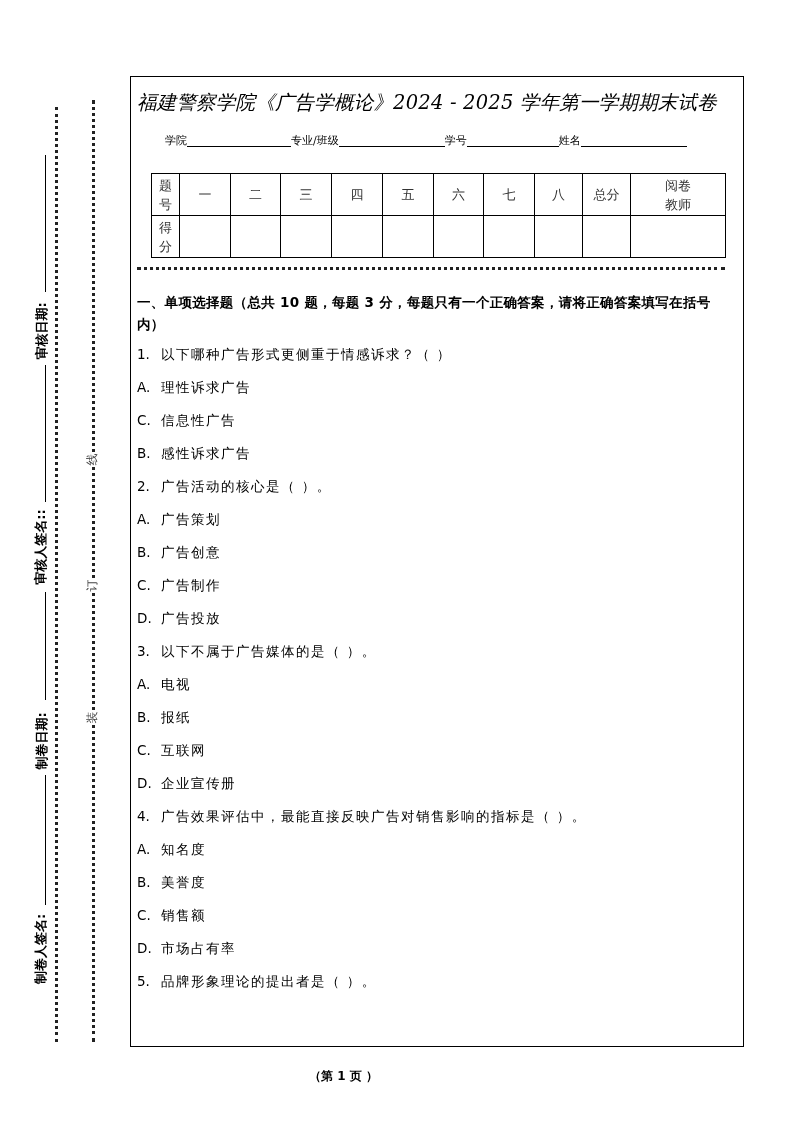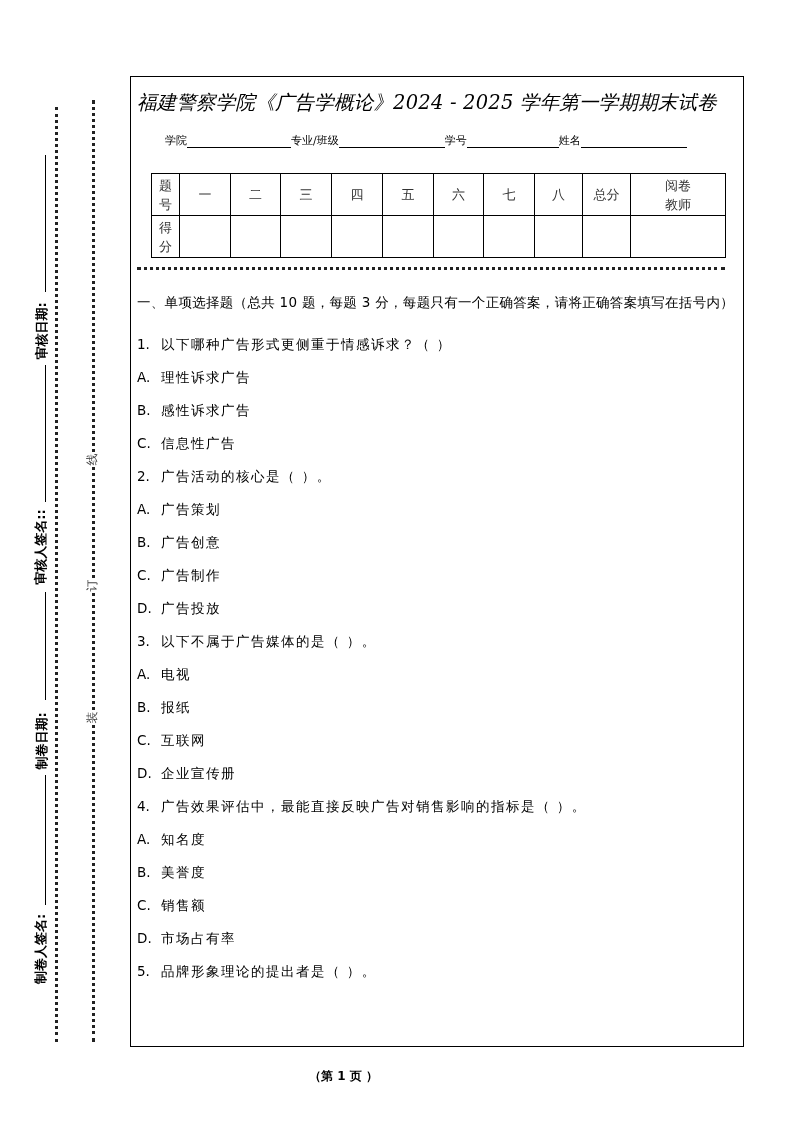--- a/index.html
+++ b/index.html
@@ -27,21 +27,21 @@
   .sheet {
     position: absolute; left: 130px; top: 76px; width: 614px; height: 971px;
     border: 1px solid #000; box-sizing: border-box;
   }
   .title {
     position: absolute; left: 6px; top: 12px; width: 606px;
     font-size: 19.5px; white-space: nowrap; letter-spacing: 0.2px; font-style: italic;
   }
   .info-row {
     position: absolute; left: 34px; top: 56px; font-size: 11px; white-space: nowrap;
-    display: flex; align-items: flex-end;
+    display: flex; align-items: center;
   }
   .info-row .blank { display: inline-block; border-bottom: 1px solid #000; height: 12px; }
 
   table.score {
     position: absolute; left: 20px; top: 96px; border-collapse: collapse;
     font-size: 13px; color: #333;
   }
   table.score td {
     border: 1px solid #000; text-align: center; padding: 0; vertical-align: middle;
   }
@@ -51,21 +51,21 @@
 
   .hdots {
     position: absolute; left: 6px; top: 190px; width: 588px; height: 0;
     border-top: 3px dotted #222;
   }
 
   .content {
     position: absolute; left: 6px; top: 214px; width: 600px;
     font-family: "DejaVu Sans", "Liberation Sans", sans-serif; font-size: 13.5px;
   }
-  .section { line-height: 22px; margin-bottom: 20px; letter-spacing: 0.3px; }
+  .section { line-height: 22px; margin-bottom: 8px; letter-spacing: 0.3px; font-weight: bold; }
   .line { height: 33px; line-height: 22px; white-space: nowrap; letter-spacing: 1.5px; }
   .line .lab { display: inline-block; width: 24px; letter-spacing: 0; }
 
   .footer {
     position: absolute; left: 0; width: 687px; top: 1068px; text-align: center;
     font-family: "DejaVu Sans", "Liberation Sans", sans-serif; font-weight: bold; font-size: 12px;
   }
 </style>
 </head>
 <body>
@@ -147,22 +147,22 @@
   </tbody>
     </table>
 
   <div class="hdots"></div>
 
   <div class="content">
     <div class="section">一、单项选择题（总共 10 题，每题 3 分，每题只有一个正确答案，请将正确答案填写在括号内）</div>
 
     <div class="line"><span class="lab">1.</span><span>以下哪种广告形式更侧重于情感诉求？（   ）</span></div>
     <div class="line"><span class="lab">A.</span><span>理性诉求广告</span></div>
+    <div class="line"><span class="lab">C.</span><span>信息性广告</span></div>
     <div class="line"><span class="lab">B.</span><span>感性诉求广告</span></div>
-    <div class="line"><span class="lab">C.</span><span>信息性广告</span></div>
 
     <div class="line"><span class="lab">2.</span><span>广告活动的核心是（   ）。</span></div>
     <div class="line"><span class="lab">A.</span><span>广告策划</span></div>
     <div class="line"><span class="lab">B.</span><span>广告创意</span></div>
     <div class="line"><span class="lab">C.</span><span>广告制作</span></div>
     <div class="line"><span class="lab">D.</span><span>广告投放</span></div>
 
     <div class="line"><span class="lab">3.</span><span>以下不属于广告媒体的是（   ）。</span></div>
     <div class="line"><span class="lab">A.</span><span>电视</span></div>
     <div class="line"><span class="lab">B.</span><span>报纸</span></div>

